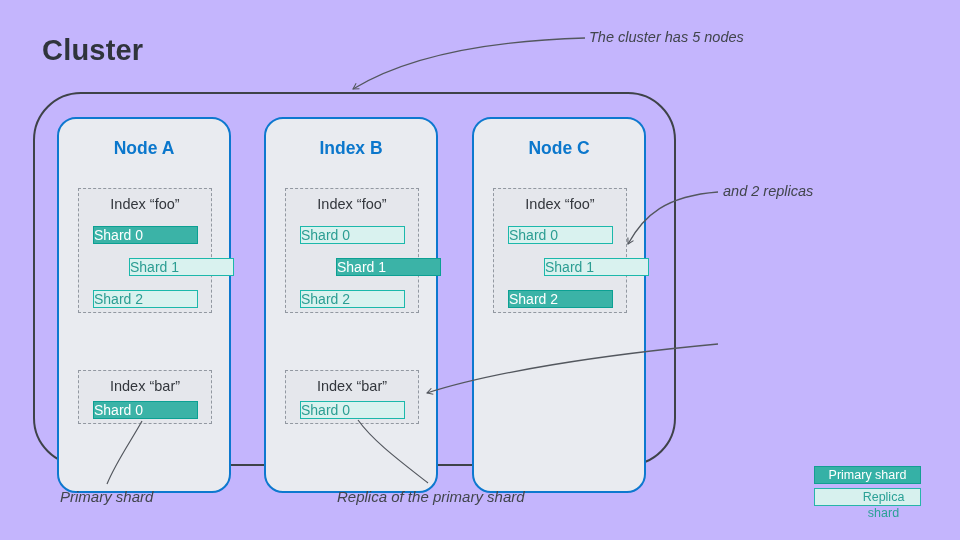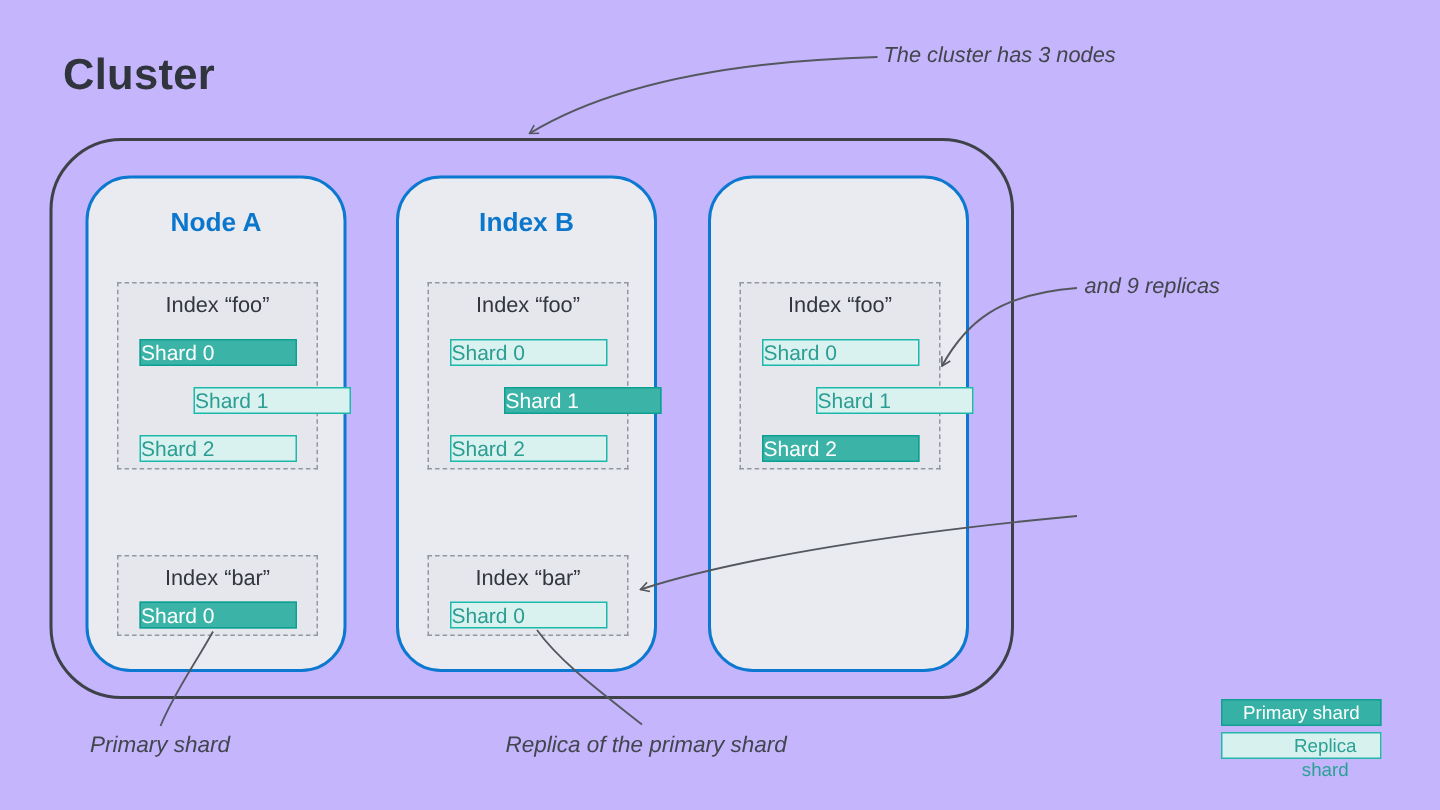--- a/index.html
+++ b/index.html
@@ -10,22 +10,22 @@
   }
   .cluster-title {
     position: absolute; left: 42px; top: 34px;
     font-size: 29px; font-weight: 700; color: #30343c; letter-spacing: 0.2px;
   }
   .cluster-box {
     position: absolute; left: 33px; top: 92px; width: 643px; height: 374px;
     border: 2px solid #3e4248; border-radius: 48px; background: transparent;
   }
   .node {
-    position: absolute; top: 117px; width: 174px; height: 331px;
-    background: #e9ebf0; border: 2px solid #0d78cf; border-radius: 30px;
+    position: absolute; top: 117px; width: 174px; height: 376px;
+    background: #e9ebf0; border: 2px solid #0d78cf; border-radius: 19px;
   }
   .node-a { left: 57px; } .node-b { left: 264px; } .node-c { left: 472px; }
   .node-title {
     position: absolute; top: 19px; left: 0; width: 100%; text-align: center;
     font-size: 17.5px; font-weight: 700; color: #0b77cc;
   }
   .index-box {
     position: absolute; left: 19px; width: 134px;
     border: 1px dashed #9298a1; background: #e5e7ec;
   }
@@ -90,31 +90,32 @@
       <div class="shard primary s1">Shard 1</div>
       <div class="shard replica s2">Shard 2</div>
     </div>
     <div class="index-box index-bar">
       <div class="index-label">Index “bar”</div>
       <div class="shard replica sbar">Shard 0</div>
     </div>
   </div>
 
   <div class="node node-c">
+    <div class="node-title">Node C</div>
     <div class="index-box index-foo">
       <div class="index-label">Index “foo”</div>
       <div class="shard replica s0">Shard 0</div>
       <div class="shard replica s1">Shard 1</div>
       <div class="shard primary s2">Shard 2</div>
     </div>
   </div>
 
-  <div class="annotation ann-cluster">The cluster has 3 nodes</div>
+  <div class="annotation ann-cluster">The cluster has 5 nodes</div>
   <div class="annotation ann-foo">
-    <div>and 9 replicas</div>
+    <div>and 2 replicas</div>
   </div>
   <div class="annotation ann-primary">Primary shard</div>
   <div class="annotation ann-replica">Replica of the primary shard</div>
 
   <div class="legend-item legend-primary">Primary shard</div>
   <div class="legend-item legend-replica">Replica shard</div>
 
   <svg class="arrows" viewBox="0 0 960 540">
     <defs>
       <marker id="vhead" viewBox="0 0 10 10" refX="9" refY="5" markerWidth="8" markerHeight="8" orient="auto" markerUnits="userSpaceOnUse">

